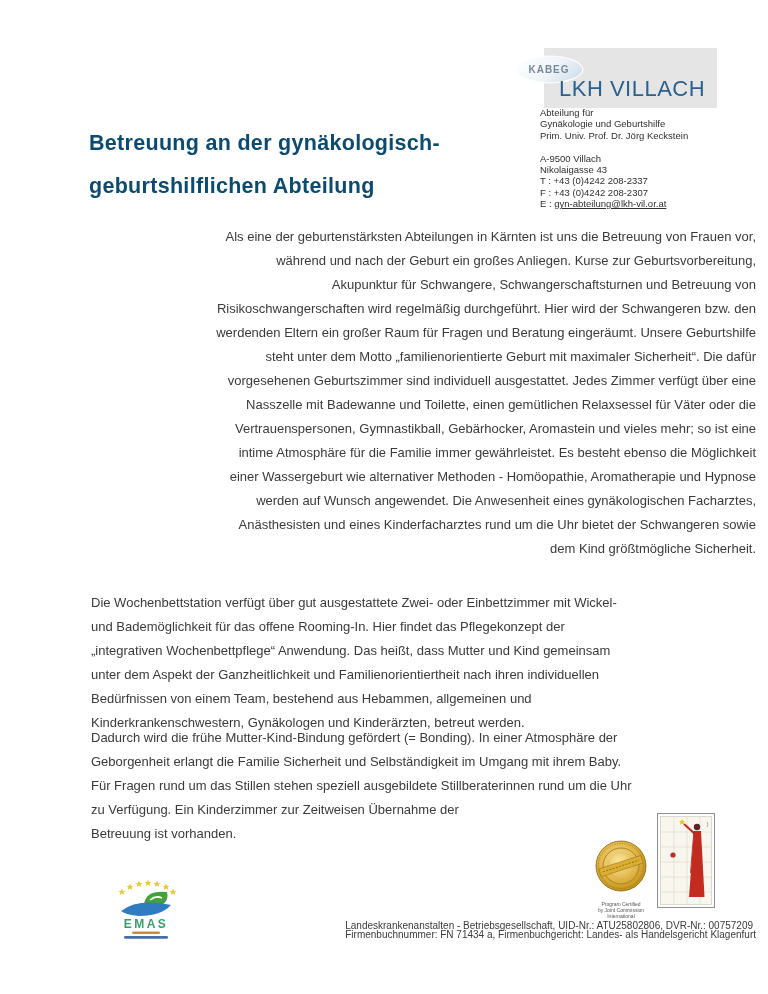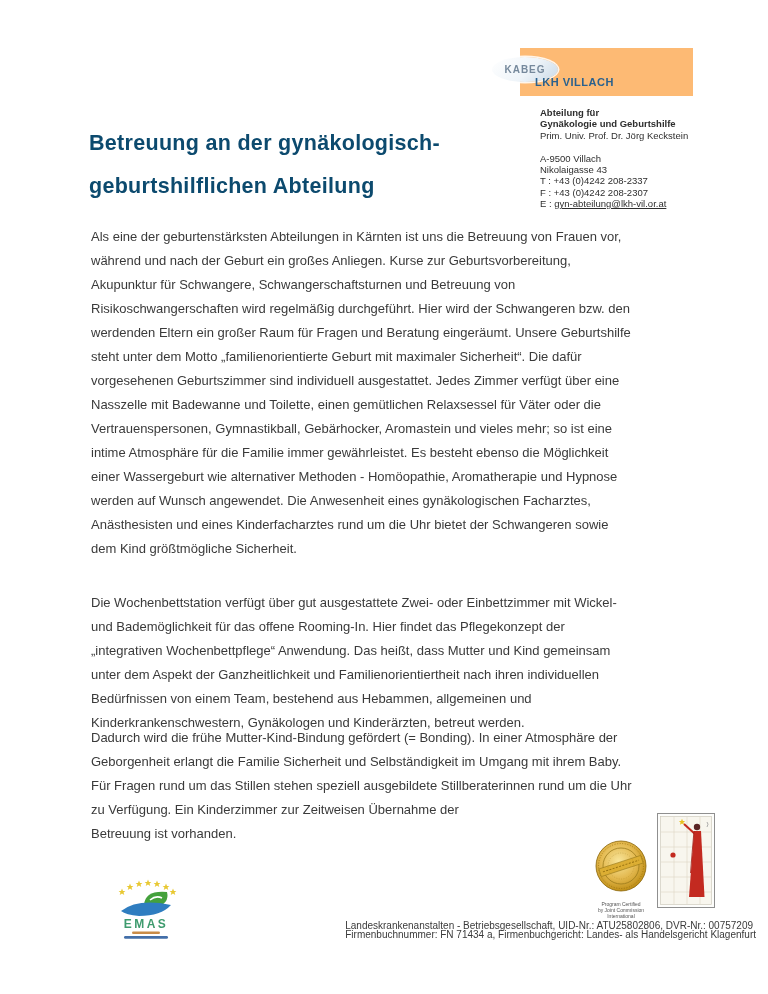--- a/index.html
+++ b/index.html
@@ -3,57 +3,57 @@
 <meta charset="utf-8">
 <style>
   html,body{margin:0;padding:0;background:#e8e8e8;}
   .page{
     position:relative;width:768px;height:994px;background:#ffffff;
     font-family:"Liberation Sans", sans-serif;color:#3a3a3a;overflow:hidden;
     margin:0 auto;
   }
   
   .logo-rect{
-    position:absolute;left:520px;top:48px;width:173px;height:48px;
-    background:#fdba74;
+    position:absolute;left:544px;top:48px;width:173px;height:60px;
+    background:#e5e5e5;
   }
   .logo-ellipse{
     position:absolute;left:-28px;top:9px;width:66px;height:25px;
     border-radius:50%;
     background:linear-gradient(135deg,#ffffff 0%,#eef4f9 55%,#c9d9e7 100%);
     box-shadow:0 0 0 1.5px rgba(255,255,255,.85);
     display:flex;align-items:center;justify-content:center;
   }
   .kabeg-text{
     font-size:10px;font-weight:bold;letter-spacing:1px;color:#76899c;
   }
   .lkh-text{
-    position:absolute;left:15px;top:28px;font-size:11px;font-weight:bold;
+    position:absolute;left:15px;top:28px;font-size:22px;font-weight:normal;
     letter-spacing:.5px;color:#2a618e;white-space:nowrap;
   }
   
   .contact{
     position:absolute;left:540px;top:107px;font-size:9.5px;line-height:11.3px;
     color:#2e2e2e;
   }
-  .contact .bold{font-weight:bold;}
+  .contact .bold{font-weight:normal;}
   .contact .spacer{height:12px;}
   .email-link{color:#2e2e2e;text-decoration:underline;cursor:pointer;}
   
   .title{
     position:absolute;left:89px;top:122px;margin:0;width:480px;
     font-size:21.5px;font-weight:bold;line-height:43px;letter-spacing:.3px;
     color:#0c4a6e;white-space:pre-line;
   }
   
   .body-par{
     position:absolute;left:91px;width:665px;margin:0;
     font-size:13px;line-height:24px;color:#3a3a3a;white-space:pre-line;
   }
-  .p1{top:225px;}
+  .p1{top:225px;text-align:right;}
   .p2{top:591px;}
   .p3{top:726px;}
   
   .emas{position:absolute;left:108px;top:879px;width:76px;height:62px;}
   .jci{position:absolute;left:586px;top:840px;width:70px;text-align:center;}
   .jci-caption{
     margin-top:3px;font-size:5px;line-height:6px;color:#555;white-space:pre-line;
   }
   .artwork{position:absolute;left:657px;top:813px;width:58px;height:95px;}
   

